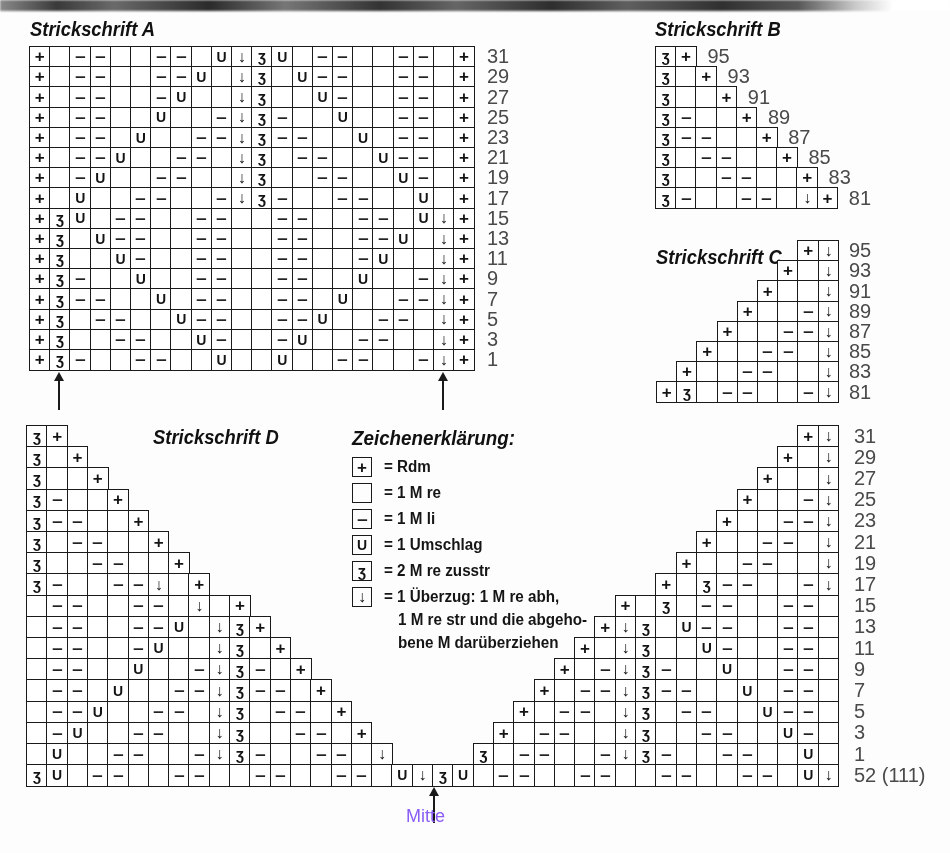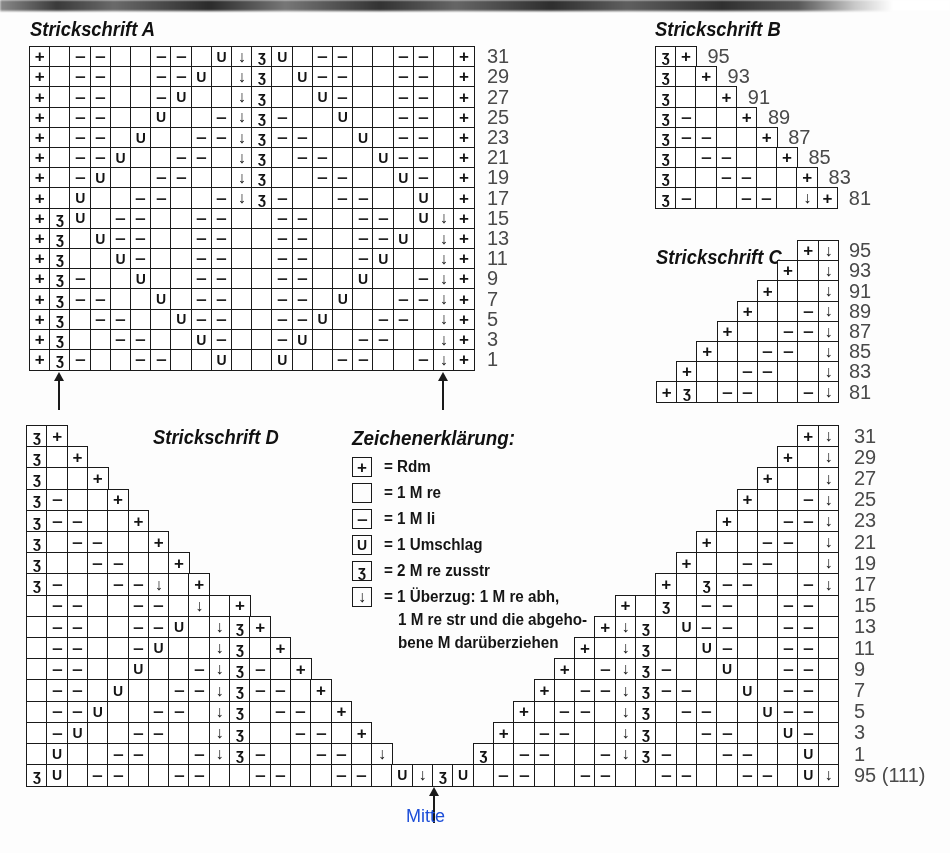--- a/index.html
+++ b/index.html
@@ -30,21 +30,21 @@
   #legend{position:absolute;left:352px;top:427px;width:270px;}
   #legend .ltitle{font-weight:bold;font-style:italic;font-size:20px;color:#111;
         transform:scaleX(.94);transform-origin:left;}
   .litem{position:absolute;left:0;height:22px;}
   .litem .lbox{position:absolute;left:0;top:0;width:20px;height:20px;box-sizing:border-box;
         border:1.6px solid #1a1a1a;display:flex;align-items:center;justify-content:center;}
   .litem .ltext{position:absolute;left:32px;top:1px;font-size:16px;font-weight:bold;color:#151515;
         white-space:nowrap;transform:scaleX(.95);transform-origin:left;}
   .lcont{position:absolute;left:46px;font-size:16px;font-weight:bold;color:#151515;
         white-space:nowrap;transform:scaleX(.95);transform-origin:left;}
-  #mitte-label{position:absolute;font-size:18px;color:#1d4ed8;text-align:right;}
+  #mitte-label{position:absolute;font-size:18px;color:#8b5cf6;text-align:right;}
 </style>
 </head>
 <body>
 
 <div id="page">
   <div id="topstrip"></div>
 
   <div class="title" style="left:30px;top:18px;">Strickschrift A</div>
   <div class="title" style="left:655px;top:18px;">Strickschrift B</div>
   <div class="title" style="left:656px;top:246px;">Strickschrift C</div>
@@ -1850,21 +1850,21 @@
       <div class="cell" style="left: 730.8px; top: 339.2px; width: 21.7px; height: 22.6px;">
         <span class="sym sym-minus">−</span>
       </div>
       <div class="cell" style="left: 751.1px; top: 339.2px; width: 21.7px; height: 22.6px;"></div>
       <div class="cell" style="left: 771.4px; top: 339.2px; width: 21.7px; height: 22.6px;">
         <span class="sym sym-U">U</span>
       </div>
       <div class="cell" style="left: 791.7px; top: 339.2px; width: 21.7px; height: 22.6px;">
         <span class="sym sym-v">↓</span>
       </div>
-      <div class="rownum" style="left: 828px; top: 339.8px;">95 (111)</div>
+      <div class="rownum" style="left: 828px; top: 339.8px;">52 (111)</div>
     </div>
 
   <div class="arrow-up" style="left:59px;top:372px;height:38px;">
     <div class="head"></div>
       <div class="stem" style="height:31px;"></div>
   </div>
   <div class="arrow-up" style="left:443px;top:372px;height:38px;">
     <div class="head"></div>
       <div class="stem" style="height:31px;"></div>
   </div>

